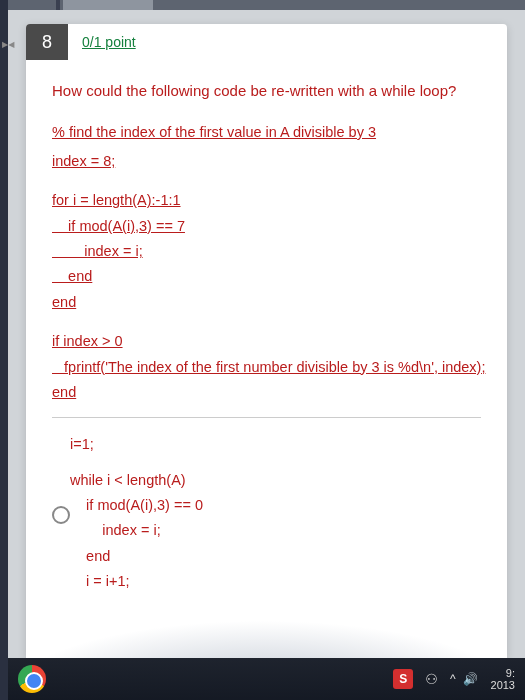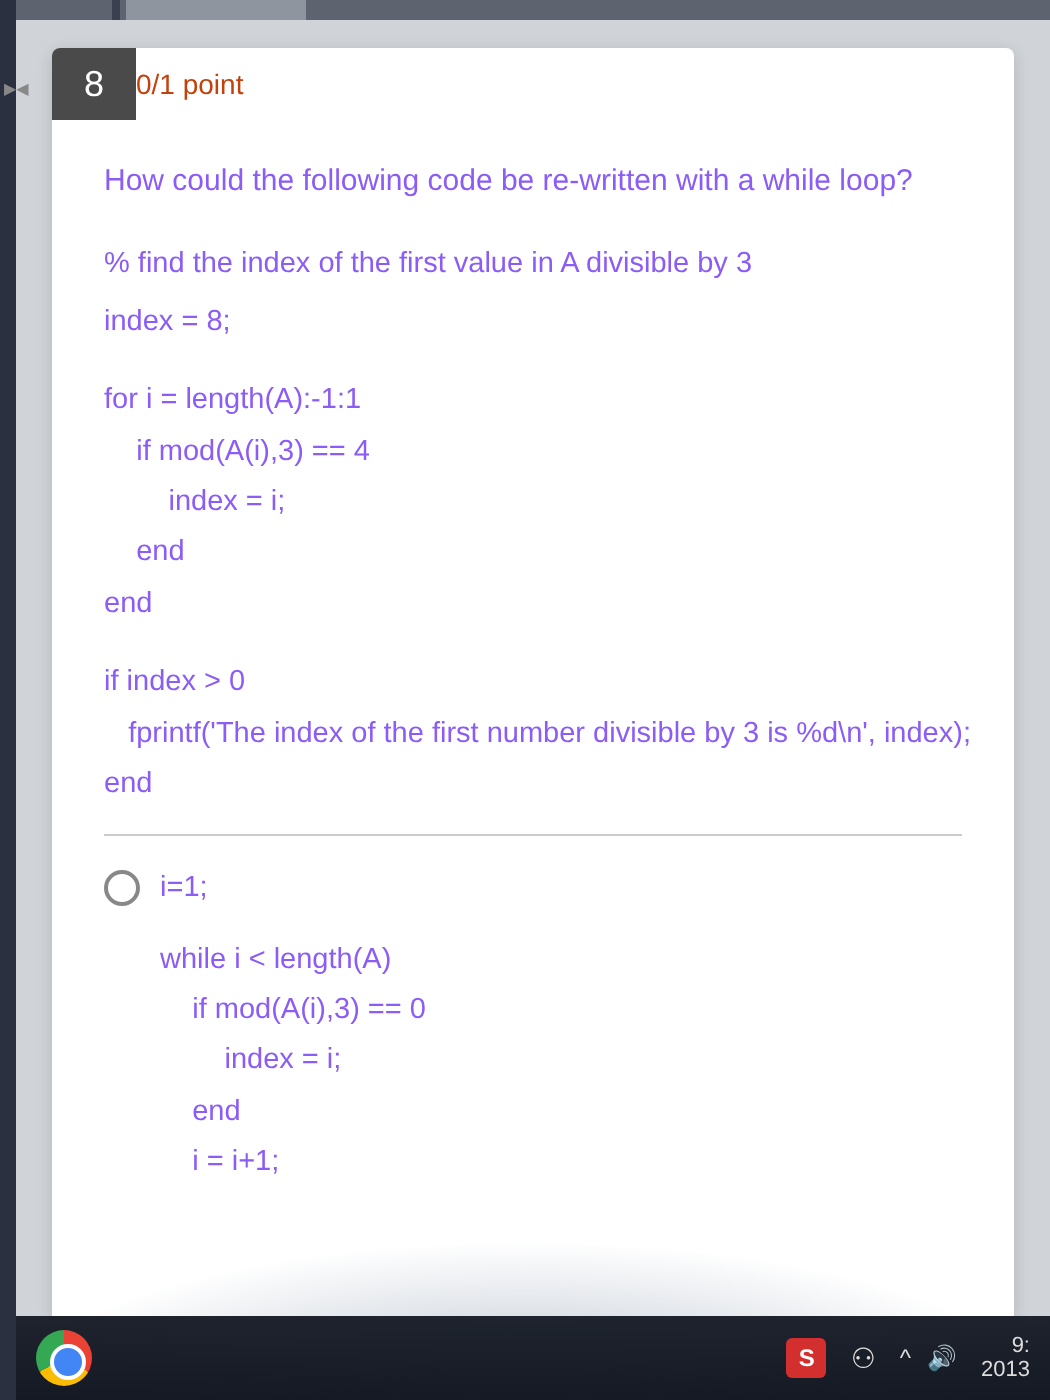--- a/index.html
+++ b/index.html
@@ -164,48 +164,50 @@
       color: white;
       width: 42px;
       height: 36px;
       display: flex;
       align-items: center;
       justify-content: center;
       font-size: 18px;
       font-weight: normal;
     }
     .points {
+      padding-left: 14px;
       font-size: 14px;
-      color: #c2410c;
+      color: #15803d;
+      text-decoration: underline;
     }
     .question-body {
       padding: 18px 26px 0 26px;
       font-size: 14.5px;
-      color: #8b5cf6;
+      color: #b91c1c;
       line-height: 1.7;
     }
     .question-prompt {
       margin-bottom: 16px;
       font-size: 15px;
     }
     .code-block {
       font-family: Arial, sans-serif;
       font-size: 14.5px;
       line-height: 1.75;
       white-space: pre;
       margin-bottom: 4px;
+      text-decoration: underline;
     }
     .divider {
       border-top: 1px solid #ccc;
       margin: 12px 0 14px 0;
     }
     .answer-option {
       display: flex;
-      align-items: flex-start;
-      gap: 10px;
+      align-items: center;
     }
     .radio {
       width: 18px;
       height: 18px;
       border: 2px solid #888;
       border-radius: 50%;
       margin-top: 3px;
       flex-shrink: 0;
     }
     .answer-code {
@@ -231,21 +233,21 @@
     <div class="question-header">
       <div class="question-number">8</div>
       <div class="points">0/1 point</div>
     </div>
     <div class="question-body">
       <div class="question-prompt">How could the following code be re-written with a while loop?</div>
       <div class="code-block">% find the index of the first value in A divisible by 3</div>
       <div class="code-block">index = 8;</div>
       <div style="height:10px"></div>
       <div class="code-block">for i = length(A):-1:1
-    if mod(A(i),3) == 4
+    if mod(A(i),3) == 7
         index = i;
     end
 end</div>
       <div style="height:10px"></div>
       <div class="code-block">if index &gt; 0
    fprintf('The index of the first number divisible by 3 is %d\n', index);
 end</div>
       <div class="divider"></div>
       <div class="answer-option">
         <div class="radio"></div>

